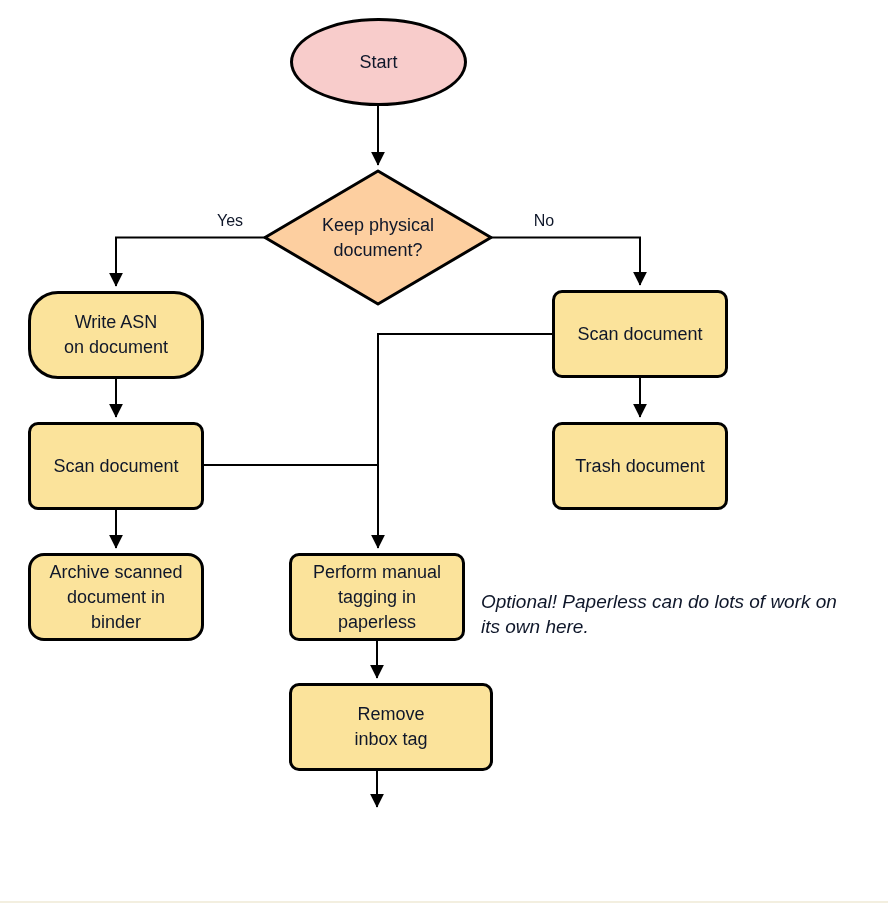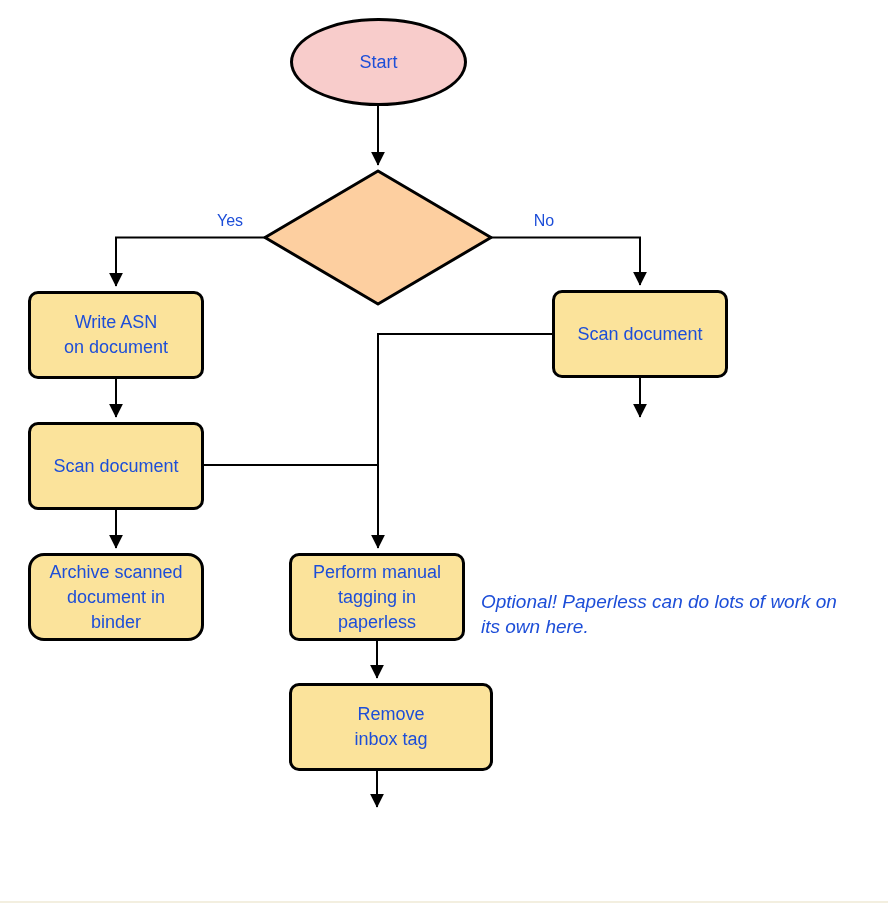--- a/index.html
+++ b/index.html
@@ -2,21 +2,21 @@
 <html><head>
 <meta charset="utf-8">
 <style>
   html, body { margin: 0; padding: 0; background: #ffffff; }
   .canvas {
     position: relative;
     width: 888px;
     height: 907px;
     background: #ffffff;
     font-family: "Liberation Sans", sans-serif;
-    color: #1d4ed8;
+    color: #0f172a;
     overflow: hidden;
   }
   svg.edges { position: absolute; left: 0; top: 0; }
   .node {
     position: absolute;
     box-sizing: border-box;
     display: flex;
     align-items: center;
     justify-content: center;
     text-align: center;
@@ -82,43 +82,50 @@
     <line x1="204" y1="465" x2="379" y2="465" stroke="#000000" stroke-width="2"></line>
     <polyline points="552,334 378,334 378,548" fill="none" stroke="#000000" stroke-width="2" marker-end="url(#arrow)"></polyline>
     <line x1="377" y1="641" x2="377" y2="678" stroke="#000000" stroke-width="2" marker-end="url(#arrow)"></line>
     <line x1="377" y1="771" x2="377" y2="807" stroke="#000000" stroke-width="2" marker-end="url(#arrow)"></line>
   </svg>
 
   <div class="node terminal" style="left:290px; top:18px; width:177px; height:88px;">
     <span>Start</span>
   </div>
 
+  <div class="node decision-label" style="left:275px; top:180px; width:206px; height:115px;">
+    <span>Keep physical
+document?</span>
+  </div>
 
   <div class="edge-label" style="left:206px; top:212px; width:48px;">Yes</div>
   <div class="edge-label" style="left:520px; top:212px; width:48px;">No</div>
 
-  <div class="node process" style="left:28px; top:291px; width:176px; height:88px;">
+  <div class="node process" style="left:28px; top:291px; width:176px; height:88px;border-radius:30px;">
     <span>Write ASN
 on document</span>
   </div>
 
   <div class="node process" style="left:28px; top:422px; width:176px; height:88px;">
     <span>Scan document</span>
   </div>
 
   <div class="node process" style="left:28px; top:553px; width:176px; height:88px;border-radius:16px;">
     <span>Archive scanned
 document in
 binder</span>
   </div>
 
   <div class="node process" style="left:552px; top:290px; width:176px; height:88px;">
     <span>Scan document</span>
   </div>
 
+  <div class="node process" style="left:552px; top:422px; width:176px; height:88px;">
+    <span>Trash document</span>
+  </div>
 
   <div class="node process" style="left:289px; top:553px; width:176px; height:88px;">
     <span>Perform manual
 tagging in
 paperless</span>
   </div>
 
   <div class="note" style="left:481px; top:589px; width:402px;">Optional! Paperless can do lots of work on
 its own here.</div>
 

